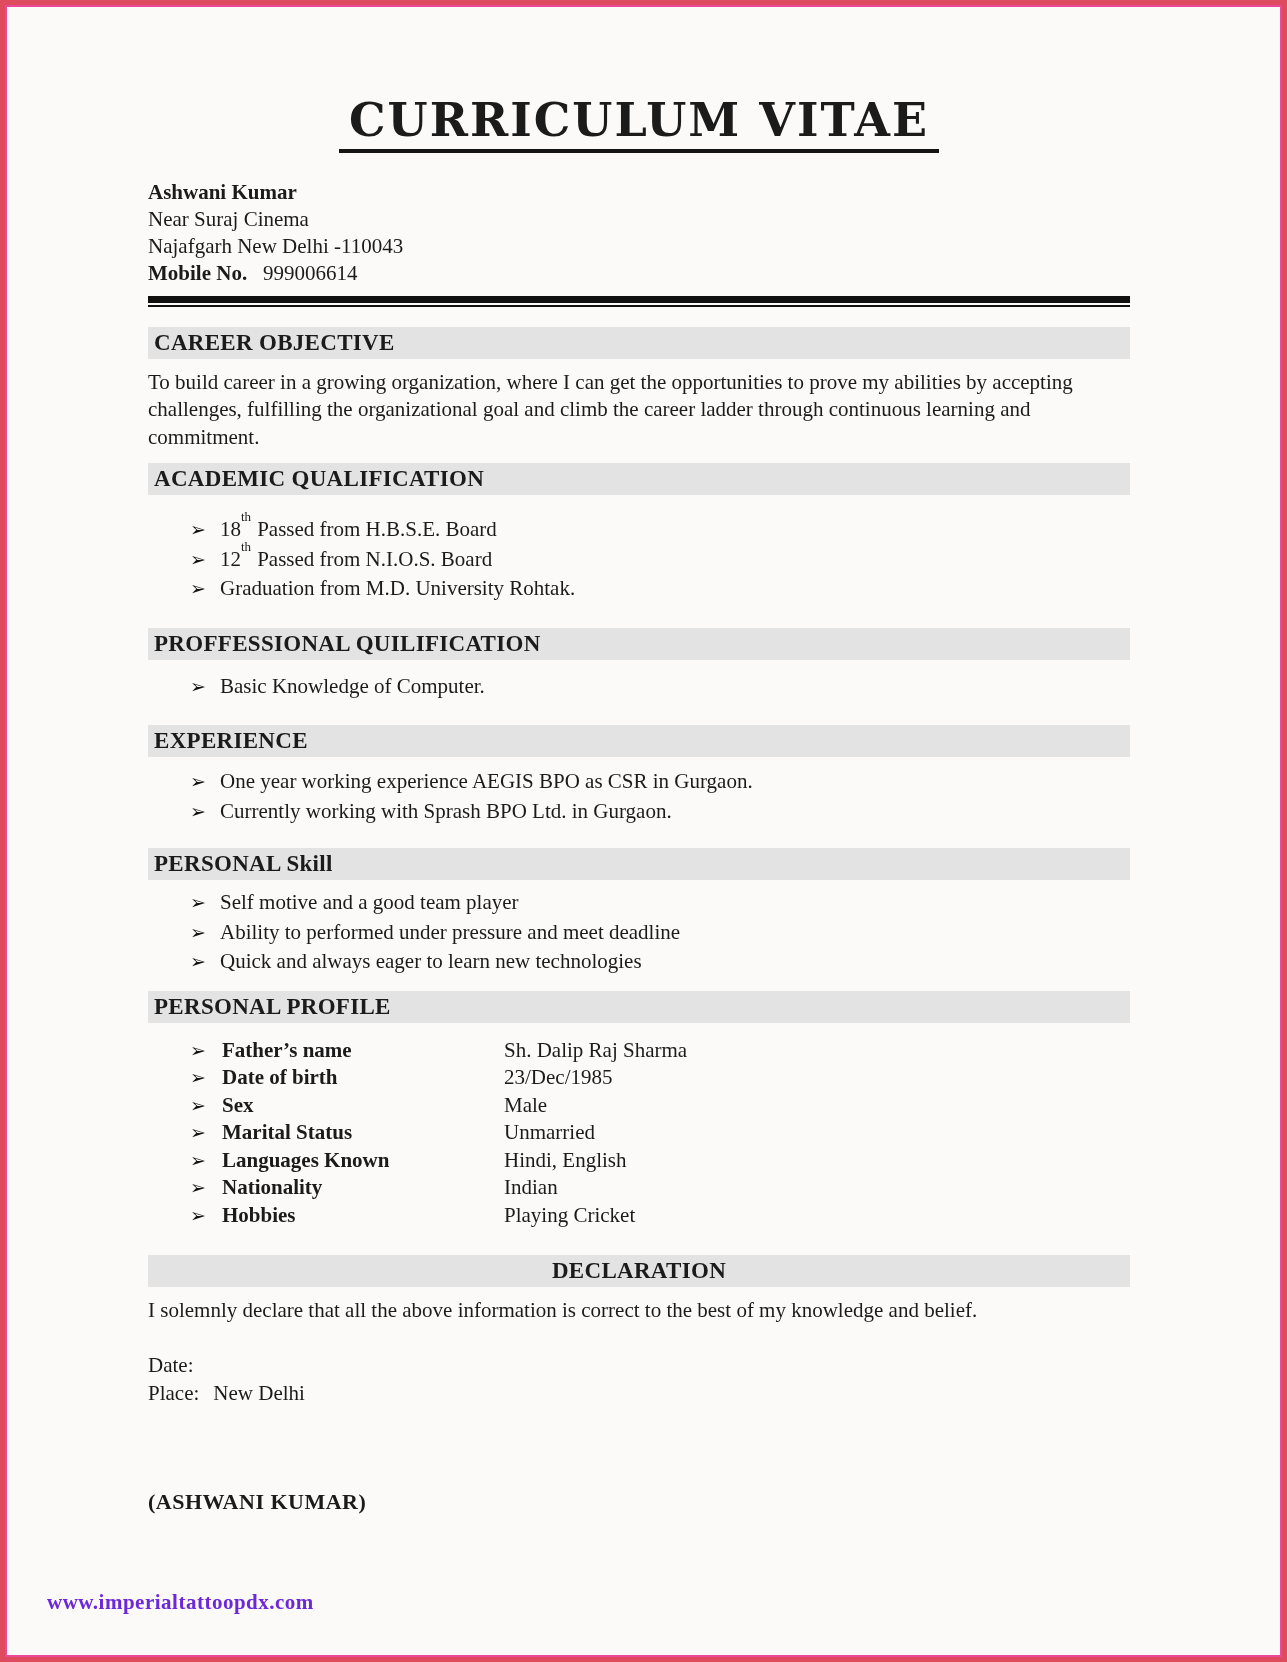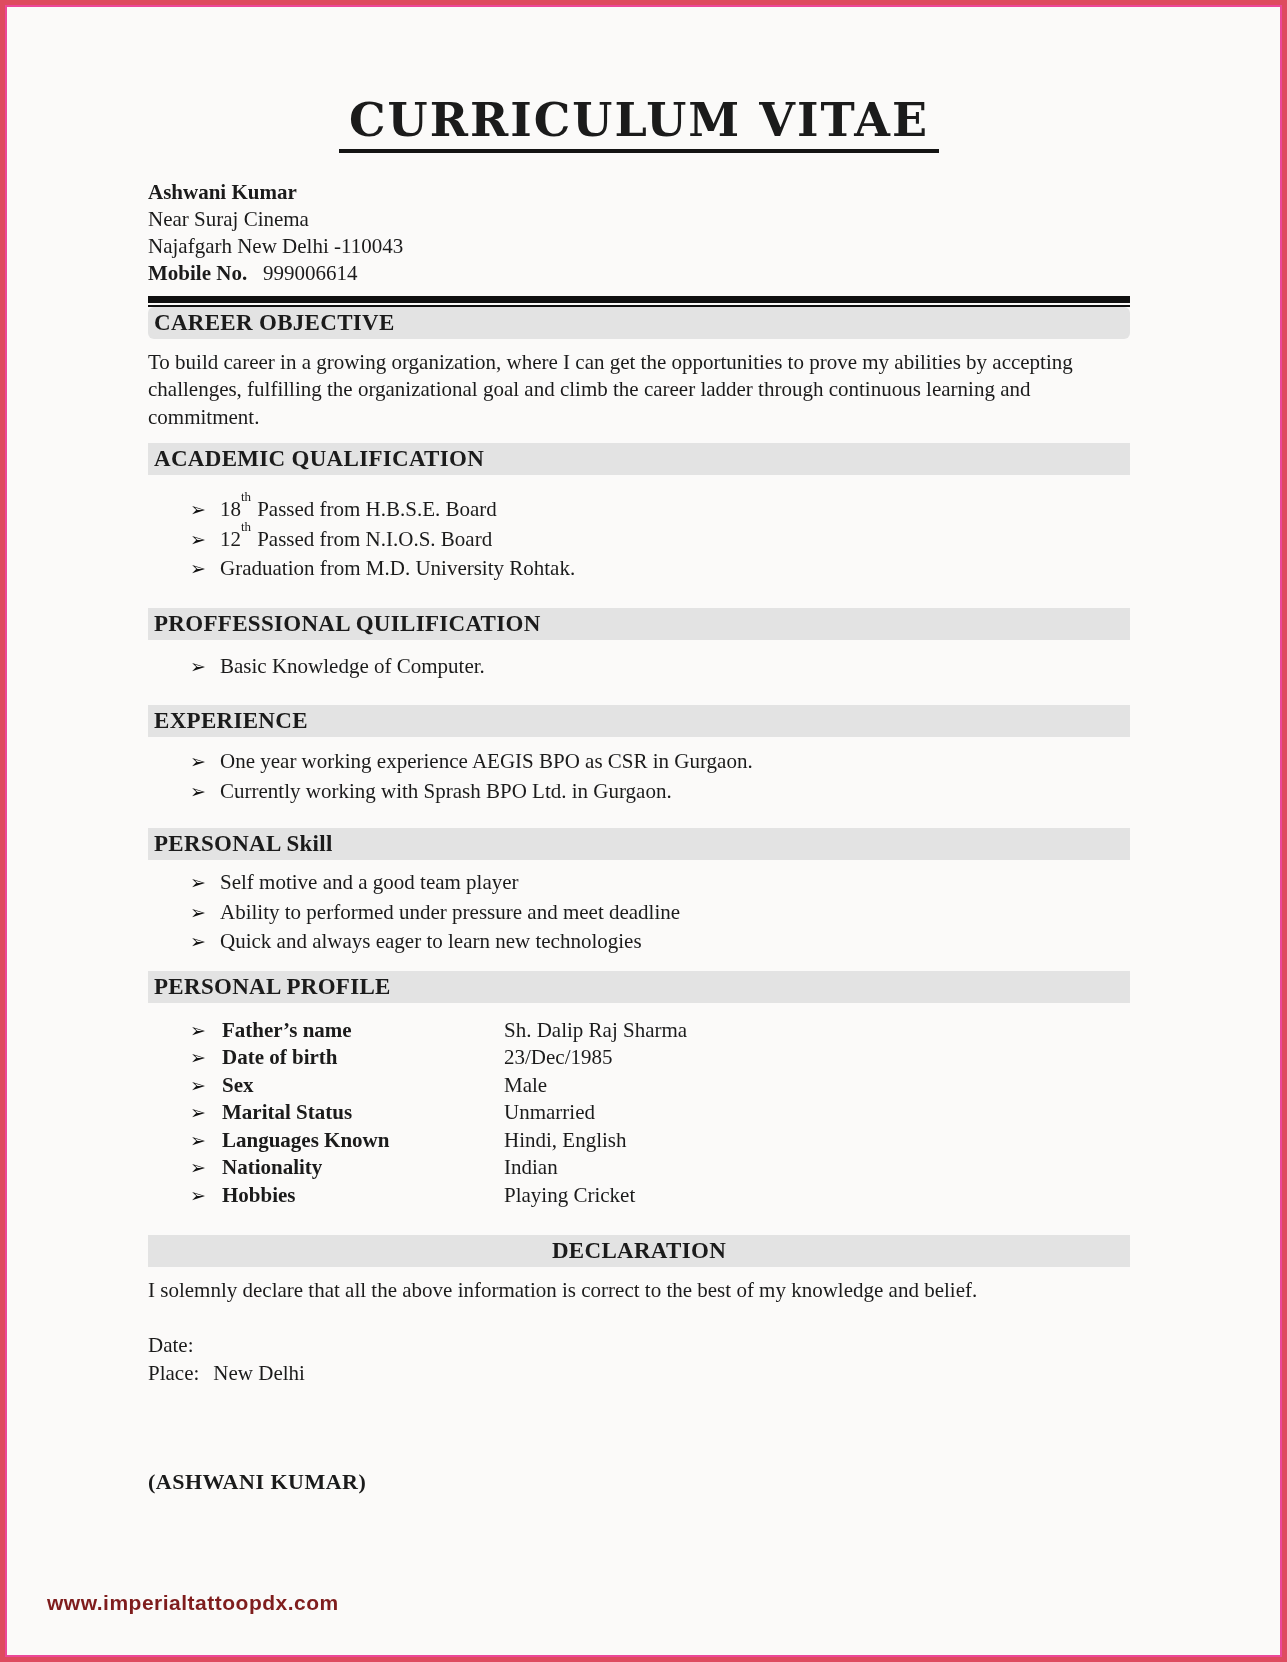--- a/index.html
+++ b/index.html
@@ -44,21 +44,21 @@
     height:2px;
   }
   .bar{
     background:#e3e3e3;
     font-weight:bold;
     font-size:23px;
     line-height:27px;
     padding:2px 6px 3px 6px;
     letter-spacing:0.3px;
   }
-  .mt20{border-radius:6px;} .mt12{margin-top:12px;} .mt24{margin-top:24px;}
+  .mt20{margin-top:20px;} .mt12{margin-top:12px;} .mt24{margin-top:24px;}
   .mt22{margin-top:22px;} .mt14{margin-top:14px;} .mt26{margin-top:26px;text-align:center;}
   .para{margin:10px 0 0 0;font-size:21px;line-height:27.5px;}
   .arrow-list{margin:0;padding:0 0 0 42px;list-style:none;font-size:21px;line-height:28.5px;}
   .arrow-list.gap20{margin-top:20px;} .arrow-list.gap12{margin-top:12px;}
   .arrow-list.gap10{margin-top:10px;} .arrow-list.gap8{margin-top:8px;}
   .arrow-list li{display:flex;align-items:baseline;}
   .glyph{flex:none;width:30px;font-size:19px;color:#111;}
   .item-text{white-space:pre;}
   sup.ord{font-size:13px;position:relative;top:-7px;line-height:0;}
   .after-sup{margin-left:6px;}
@@ -71,25 +71,25 @@
   .signature{
     margin-top:82px;
     text-align:left;
     padding-right:56px;
     font-weight:bold;
     font-size:22px;
     letter-spacing:0.5px;
   }
   .watermark{
     position:absolute;left:40px;bottom:40px;
-    font-family:Liberation Sans, sans-serif;
+    font-family:Liberation Serif, serif;
     font-size:21px;
     font-weight:600;
     letter-spacing:0.5px;
-    color:#7f1d1d;
+    color:#6d28d9;
   }
 </style>
 </head>
 <body>
 
 <div class="frame">
   <div class="frame-inner">
 
     <div class="content">
 

